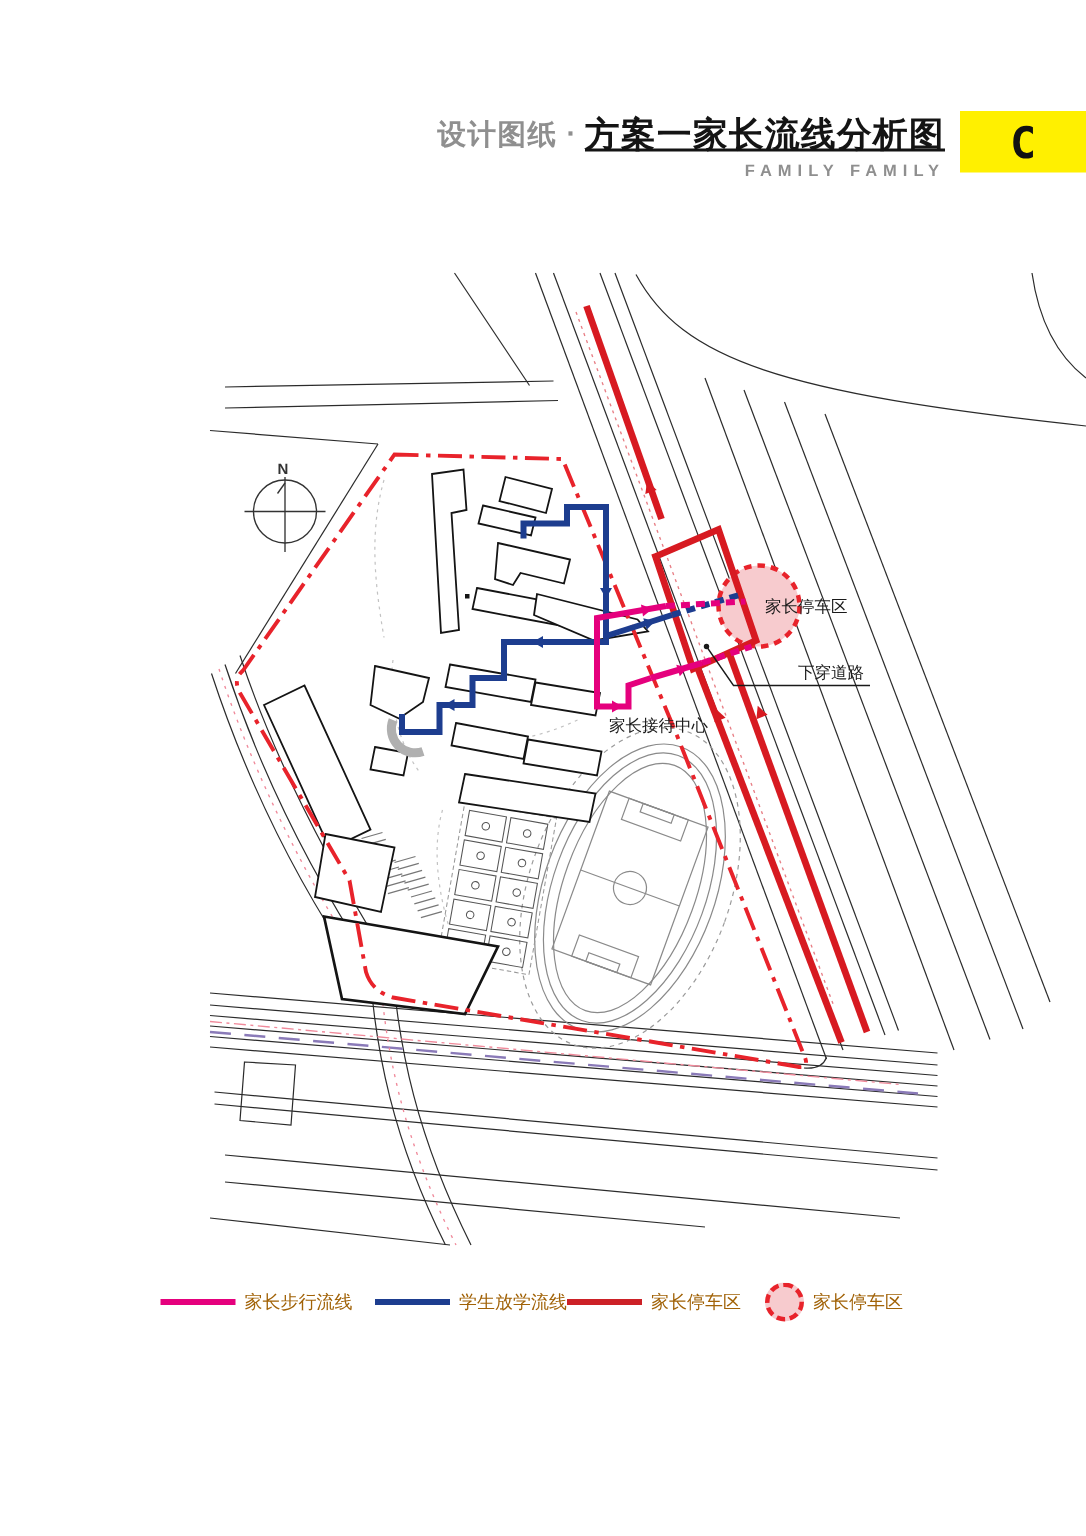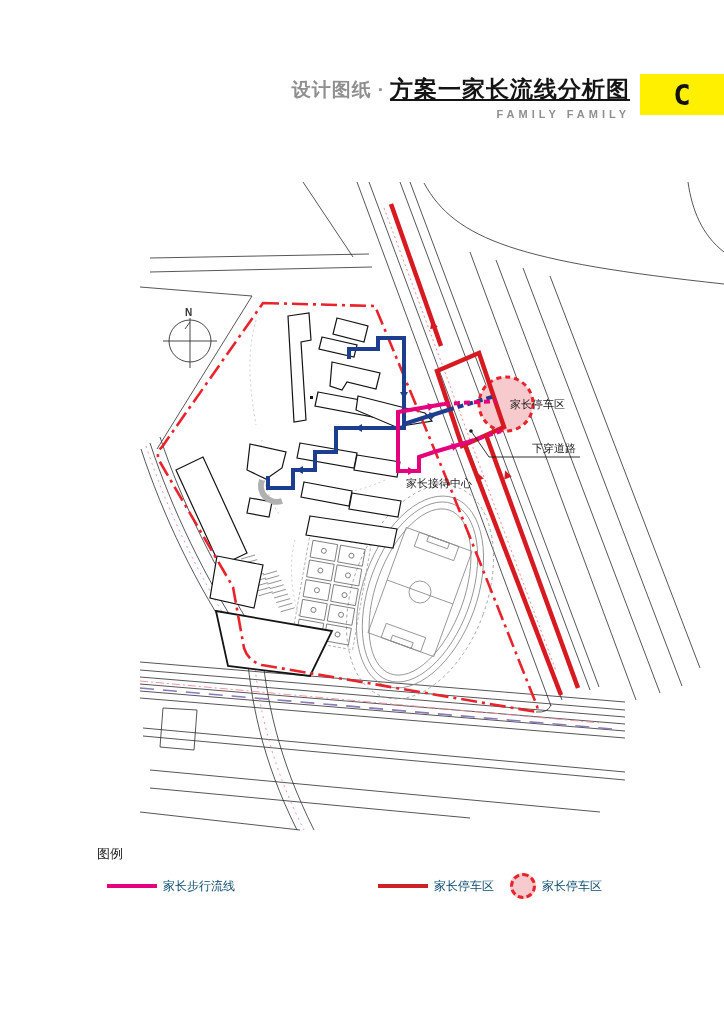--- a/index.html
+++ b/index.html
@@ -16,21 +16,21 @@
              display:flex;align-items:center;justify-content:center;}
   .sheet-code{font-family:"DejaVu Sans Mono","Liberation Mono",monospace;
               font-size:29px;font-weight:bold;color:#111;}
   
   .legend{position:absolute;left:97px;top:845px;width:560px;}
   .legend-title{font-size:13px;color:#1a1a1a;}
   .legend-row{position:relative;height:40px;margin-top:6px;}
   .legend-item{position:absolute;top:0;display:flex;align-items:center;height:34px;}
   .sw-line{width:50px;height:4px;}
   .sw-circle{width:26px;height:26px;border-radius:50%;border:3px dashed #e8232b;box-sizing:border-box;}
-  .legend-label{font-size:12px;color:#0c4a6e;margin-left:6px;white-space:nowrap;}
+  .legend-label{font-size:12px;color:#a16207;margin-left:6px;white-space:nowrap;}
   svg text{font-family:"Liberation Sans","DejaVu Sans",sans-serif;}
 </style>
 </head>
 <body>
 
 <div class="page">
 
   
   <div class="hdr">
     <div class="hdr-line">
@@ -229,26 +229,29 @@
       <text x="510" y="408" font-size="11" fill="#1a1a1a">家长停车区</text>
       <circle cx="471" cy="431" r="1.8" fill="#1a1a1a"></circle>
       <path d="M471,431 L489,457 L580,457" stroke="#1a1a1a" stroke-width="0.9" fill="none"></path>
       <text x="532" y="452" font-size="11" fill="#1a1a1a">下穿道路</text>
       <text x="406" y="487" font-size="11" fill="#1a1a1a">家长接待中心</text>
     </g>
   </svg>
 
   
   <div class="legend">
-    <div class="legend-title">图例</div>
     <div class="legend-row" id="legend-items">
         <div class="legend-item" style="left: 10px;">
           <span class="sw-line" style="background: rgb(229, 0, 125);"></span>
           <span class="legend-label">家长步行流线</span>
         </div>
+        <div class="legend-item" style="left: 153px;">
+          <span class="sw-line" style="background: rgb(29, 61, 143);"></span>
+          <span class="legend-label">学生放学流线</span>
+        </div>
         <div class="legend-item" style="left: 281px;">
           <span class="sw-line" style="background: rgb(204, 33, 39);"></span>
           <span class="legend-label">家长停车区</span>
         </div>
         <div class="legend-item" style="left: 413px;">
           <span class="sw-circle" style="border-color: rgb(232, 35, 43); background: rgb(247, 203, 206);"></span>
           <span class="legend-label">家长停车区</span>
         </div>
       </div>
   </div>

